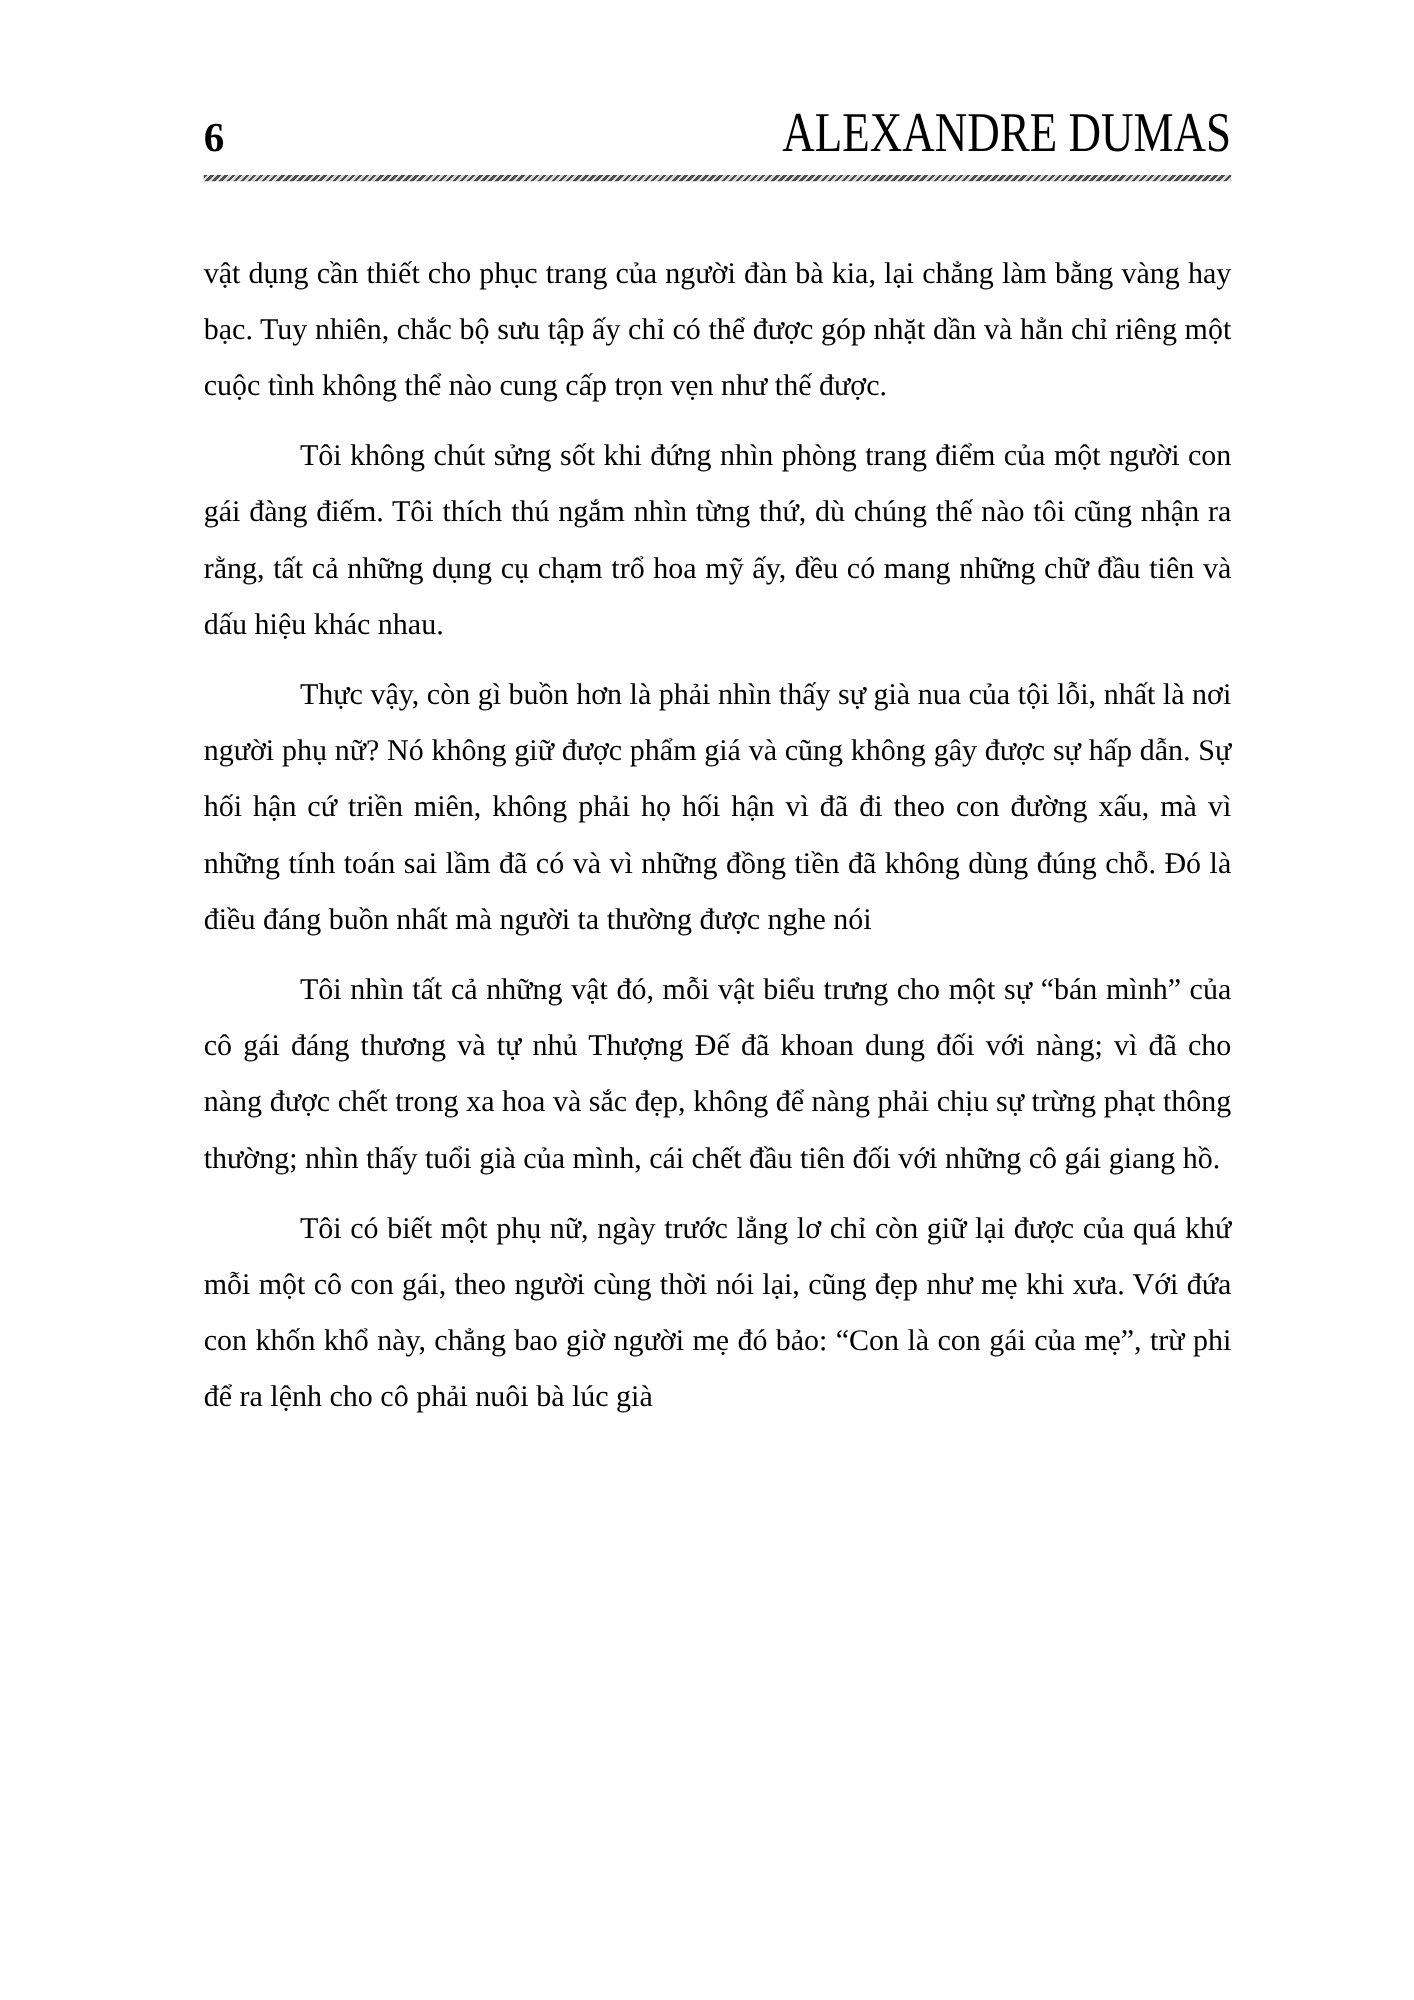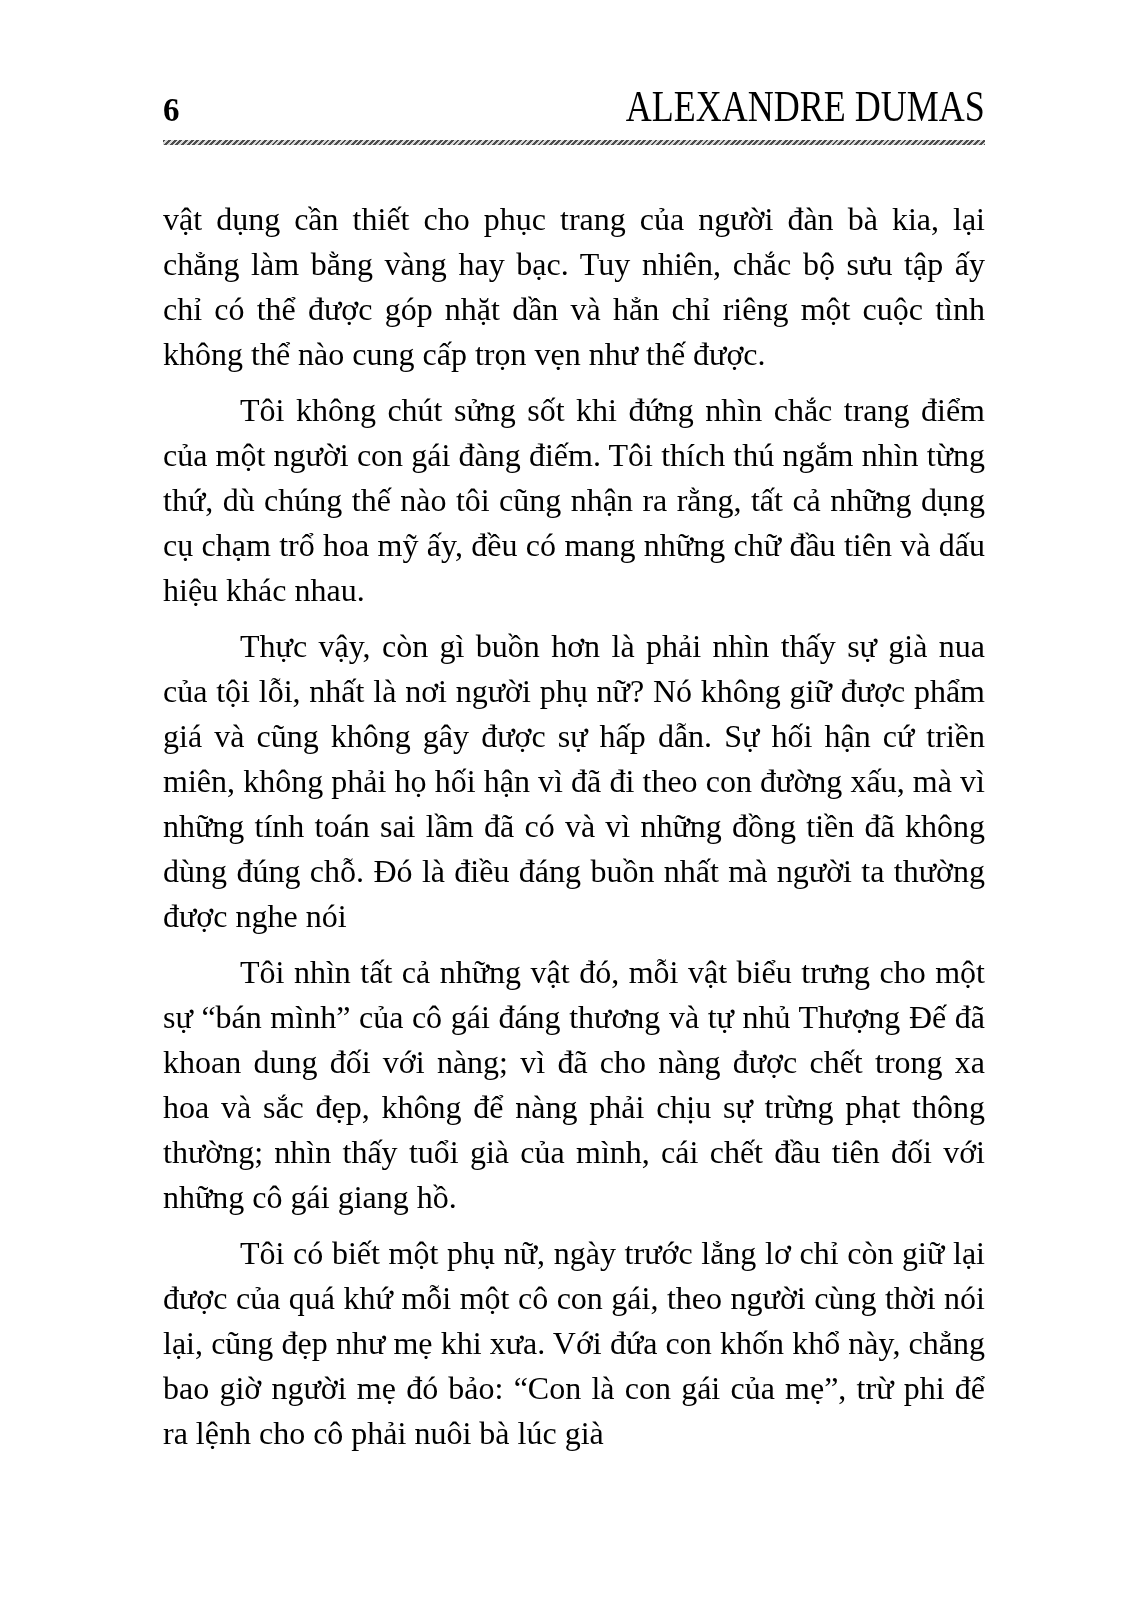--- a/index.html
+++ b/index.html
@@ -40,21 +40,21 @@
     white-space: nowrap;
   }
   .header-rule {
     margin-top: 4px;
     height: 5px;
     width: 100%;
     background: repeating-linear-gradient(135deg, #4d4d4d 0 2px, #d9d9d9 2px 4px);
   }
   .body-text {
     margin-top: 52px;
-    font-size: 32px;
+    font-size: 24px;
     line-height: 45px;
     text-align: justify;
   }
   .body-text p {
     text-indent: 77px;
     margin-bottom: 11px;
   }
   .body-text p.no-indent {
     text-indent: 0;
   }
@@ -66,19 +66,19 @@
 
   <header class="page-header">
     <span class="page-number">6</span>
     <span class="running-title">ALEXANDRE DUMAS</span>
   </header>
 
   <div class="header-rule"></div>
 
   <main class="body-text">
     <p class="no-indent">vật dụng cần thiết cho phục trang của người đàn bà kia, lại chẳng làm bằng vàng hay bạc. Tuy nhiên, chắc bộ sưu tập ấy chỉ có thể được góp nhặt dần và hẳn chỉ riêng một cuộc tình không thể nào cung cấp trọn vẹn như thế được.</p>
-    <p>Tôi không chút sửng sốt khi đứng nhìn chắc trang điểm của một người con gái đàng điếm. Tôi thích thú ngắm nhìn từng thứ, dù chúng thế nào tôi cũng nhận ra rằng, tất cả những dụng cụ chạm trổ hoa mỹ ấy, đều có mang những chữ đầu tiên và dấu hiệu khác nhau.</p>
+    <p>Tôi không chút sửng sốt khi đứng nhìn phòng trang điểm của một người con gái đàng điếm. Tôi thích thú ngắm nhìn từng thứ, dù chúng thế nào tôi cũng nhận ra rằng, tất cả những dụng cụ chạm trổ hoa mỹ ấy, đều có mang những chữ đầu tiên và dấu hiệu khác nhau.</p>
     <p>Thực vậy, còn gì buồn hơn là phải nhìn thấy sự già nua của tội lỗi, nhất là nơi người phụ nữ? Nó không giữ được phẩm giá và cũng không gây được sự hấp dẫn. Sự hối hận cứ triền miên, không phải họ hối hận vì đã đi theo con đường xấu, mà vì những tính toán sai lầm đã có và vì những đồng tiền đã không dùng đúng chỗ. Đó là điều đáng buồn nhất mà người ta thường được nghe nói</p>
     <p>Tôi nhìn tất cả những vật đó, mỗi vật biểu trưng cho một sự “bán mình” của cô gái đáng thương và tự nhủ Thượng Đế đã khoan dung đối với nàng; vì đã cho nàng được chết trong xa hoa và sắc đẹp, không để nàng phải chịu sự trừng phạt thông thường; nhìn thấy tuổi già của mình, cái chết đầu tiên đối với những cô gái giang hồ.</p>
     <p>Tôi có biết một phụ nữ, ngày trước lẳng lơ chỉ còn giữ lại được của quá khứ mỗi một cô con gái, theo người cùng thời nói lại, cũng đẹp như mẹ khi xưa. Với đứa con khốn khổ này, chẳng bao giờ người mẹ đó bảo: “Con là con gái của mẹ”, trừ phi để ra lệnh cho cô phải nuôi bà lúc già</p>
   </main>
 
 </div>
 
 </body></html>

